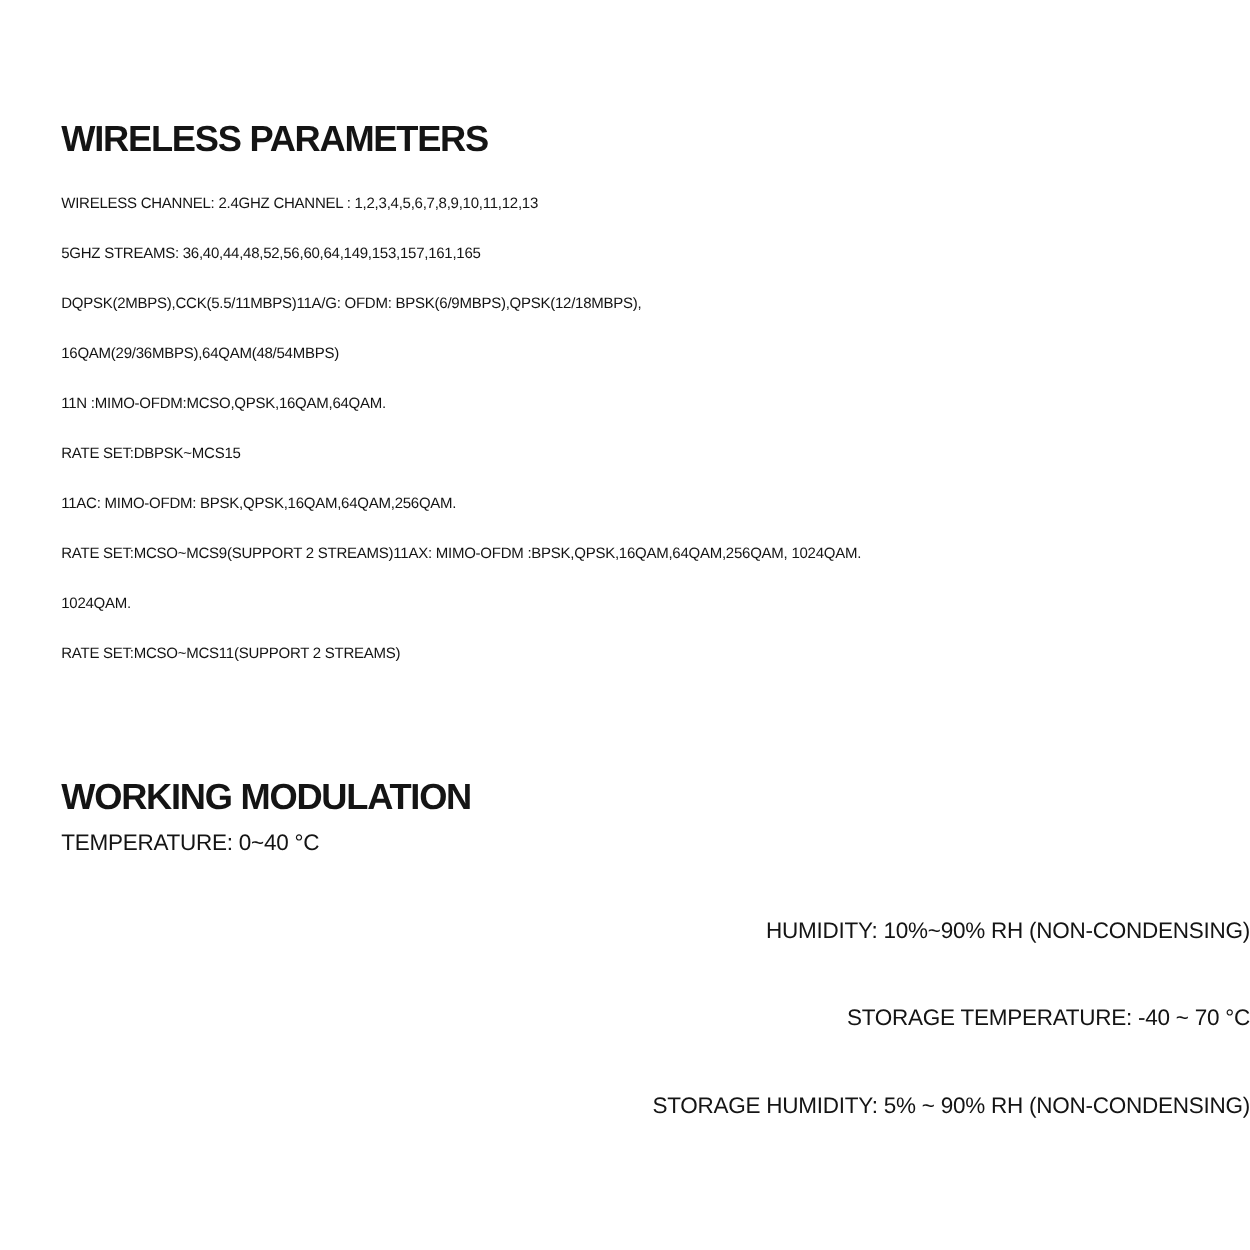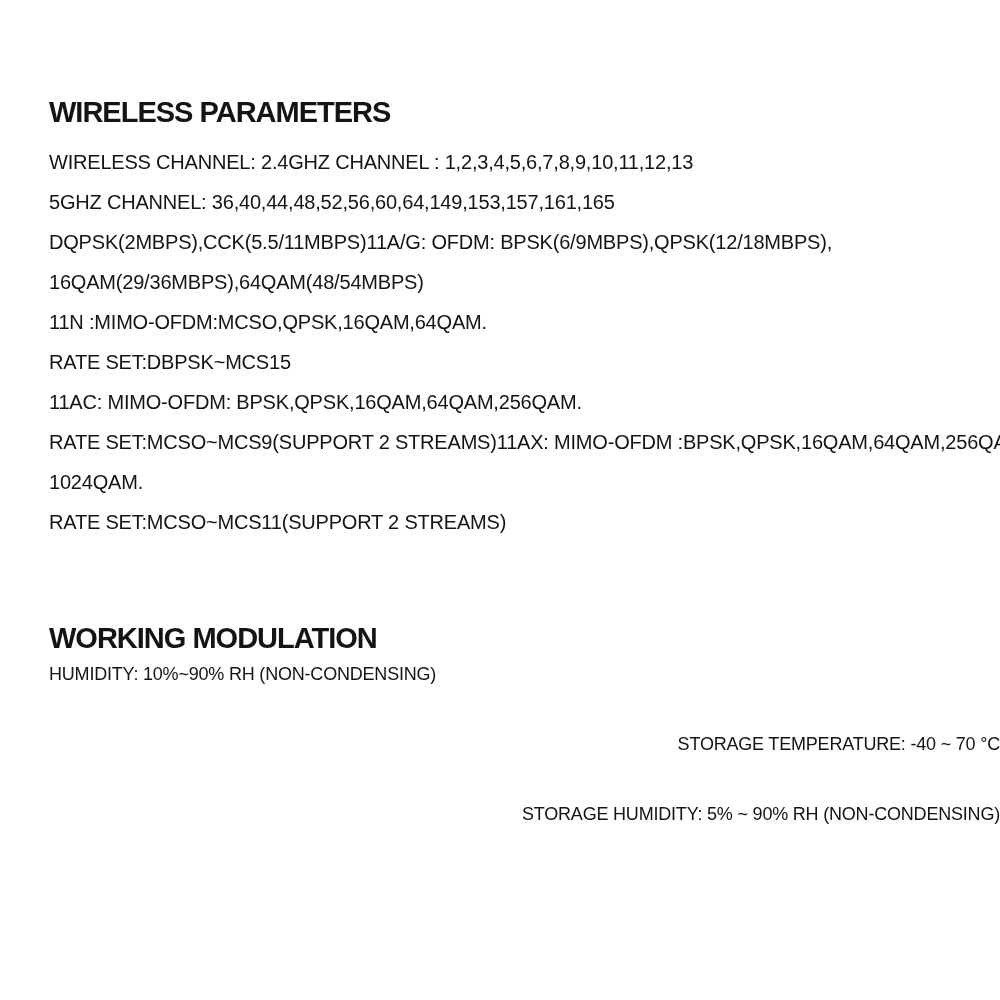--- a/index.html
+++ b/index.html
@@ -34,21 +34,21 @@
     margin-top: 96px;
   }
   #environment-title {
     margin-top: 80px;
   }
   .spec-lines {
     margin-top: 14px;
   }
   .spec-line {
     margin: 0;
-    font-size: 20px;
+    font-size: 12px;
     line-height: 40px;
     letter-spacing: -0.2px;
     white-space: nowrap;
   }
   .env-lines {
     margin-top: 0;
   }
   .env-line {
     margin: 0;
     font-size: 18px;
@@ -64,35 +64,36 @@
 </head>
 <body style="color: rgb(20, 20, 20); background: rgb(255, 255, 255);">
 
 <div class="page">
   <div class="content">
 
     <section>
       <h1 class="section-title" id="wireless-title">WIRELESS PARAMETERS</h1>
       <div class="spec-lines">
         <p class="spec-line">WIRELESS CHANNEL: 2.4GHZ CHANNEL : 1,2,3,4,5,6,7,8,9,10,11,12,13</p>
-        <p class="spec-line">5GHZ CHANNEL: 36,40,44,48,52,56,60,64,149,153,157,161,165</p>
+        <p class="spec-line">5GHZ STREAMS: 36,40,44,48,52,56,60,64,149,153,157,161,165</p>
         <p class="spec-line">DQPSK(2MBPS),CCK(5.5/11MBPS)11A/G: OFDM: BPSK(6/9MBPS),QPSK(12/18MBPS),</p>
         <p class="spec-line">16QAM(29/36MBPS),64QAM(48/54MBPS)</p>
         <p class="spec-line">11N :MIMO-OFDM:MCSO,QPSK,16QAM,64QAM.</p>
         <p class="spec-line">RATE SET:DBPSK~MCS15</p>
         <p class="spec-line">11AC: MIMO-OFDM: BPSK,QPSK,16QAM,64QAM,256QAM.</p>
         <p class="spec-line">RATE SET:MCSO~MCS9(SUPPORT 2 STREAMS)11AX: MIMO-OFDM :BPSK,QPSK,16QAM,64QAM,256QAM, 1024QAM.</p>
         <p class="spec-line">1024QAM.</p>
         <p class="spec-line">RATE SET:MCSO~MCS11(SUPPORT 2 STREAMS)</p>
       </div>
     </section>
 
     <section>
       <h1 class="section-title" id="environment-title">WORKING MODULATION</h1>
       <div class="env-lines">
+        <p class="env-line">TEMPERATURE: 0~40 °C</p>
         <p class="env-line">HUMIDITY: 10%~90% RH (NON-CONDENSING)</p>
         <p class="env-line">STORAGE TEMPERATURE: -40 ~ 70 °C</p>
         <p class="env-line">STORAGE HUMIDITY: 5% ~ 90% RH (NON-CONDENSING)</p>
       </div>
     </section>
 
   </div>
 </div>
 
 </body></html>

